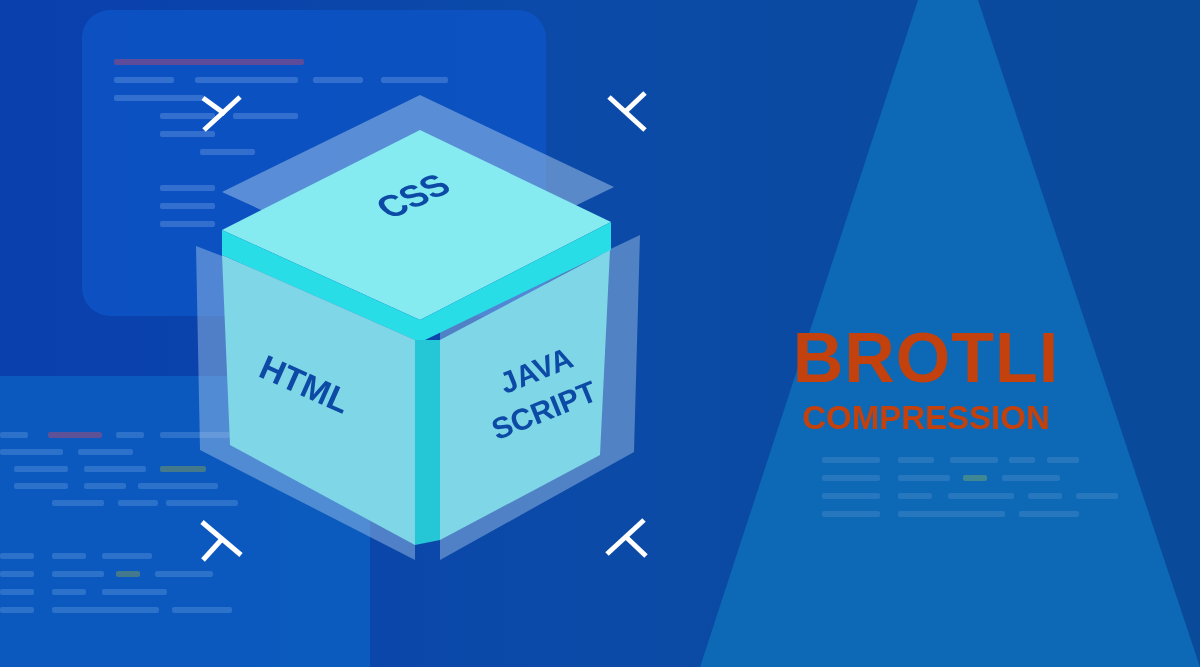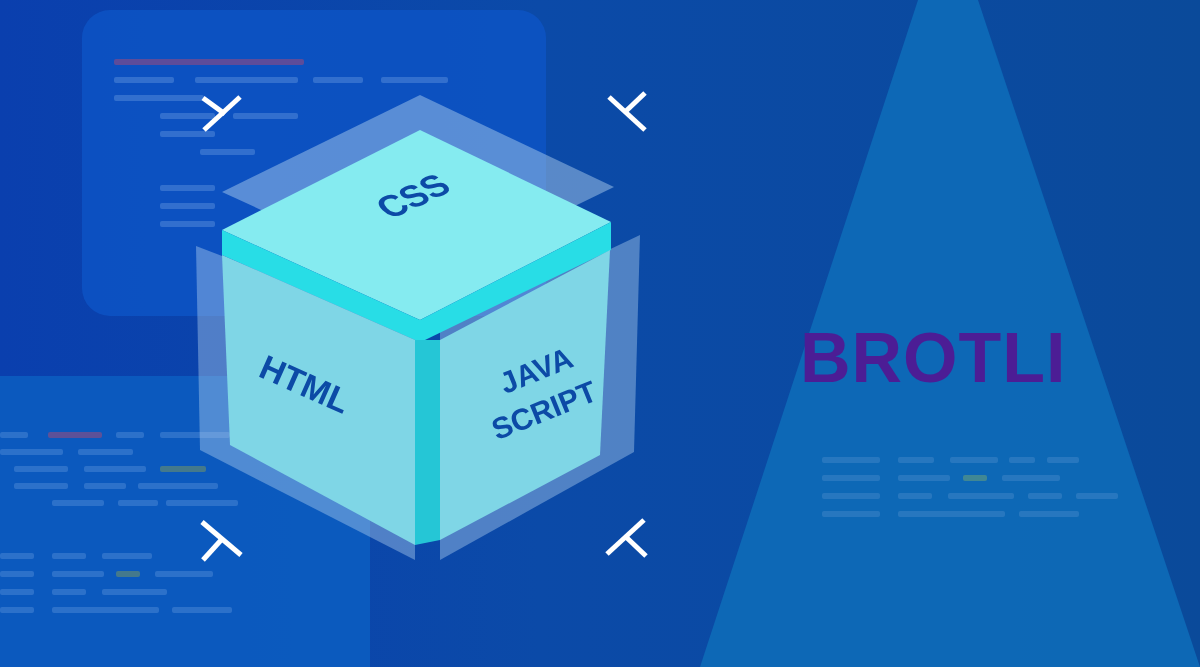--- a/index.html
+++ b/index.html
@@ -4,21 +4,21 @@
 <style>
   html,body{margin:0;padding:0;}
   body{width:1200px;height:667px;overflow:hidden;position:relative;
        background:linear-gradient(90deg,#0a3fae 0%,#0b4aa8 45%,#0a4a9a 100%);
        font-family:"Liberation Sans",sans-serif;}
   .panel{position:absolute;border-radius:28px;}
   .panel-top{left:82px;top:10px;width:464px;height:306px;background:#0d53c4;opacity:.85;}
   .panel-bot{left:-30px;top:376px;width:400px;height:320px;background:#0b5cc0;opacity:.9;}
   .code-line{position:absolute;height:6px;border-radius:2px;}
   .spot{position:absolute;left:0;top:0;width:1200px;height:667px;}
-  .title{position:absolute;left:800px;top:318px;width:300px;text-align:left;color:#4c1d95;}
+  .title{position:absolute;left:776px;top:318px;width:300px;text-align:center;color:#c2410c;}
   .title .big{font-size:70px;font-weight:bold;letter-spacing:1px;line-height:80px;}
   .title .small{font-size:33px;font-weight:bold;line-height:40px;}
   svg.cube{position:absolute;left:0;top:0;}
 </style>
 </head>
 <body>
 
 <div>
 
   <svg class="spot" width="1200" height="667">
@@ -129,14 +129,15 @@
       <line x1="222" y1="539" x2="203" y2="560"></line>
     </g>
     <g stroke="#ffffff" stroke-width="5">
       <line x1="644" y1="520" x2="607" y2="554"></line>
       <line x1="626" y1="537" x2="646" y2="556"></line>
     </g>
   </svg>
 
   <div class="title">
     <div class="big">BROTLI</div>
+    <div class="small">COMPRESSION</div>
   </div>
 </div>
 
 </body></html>

